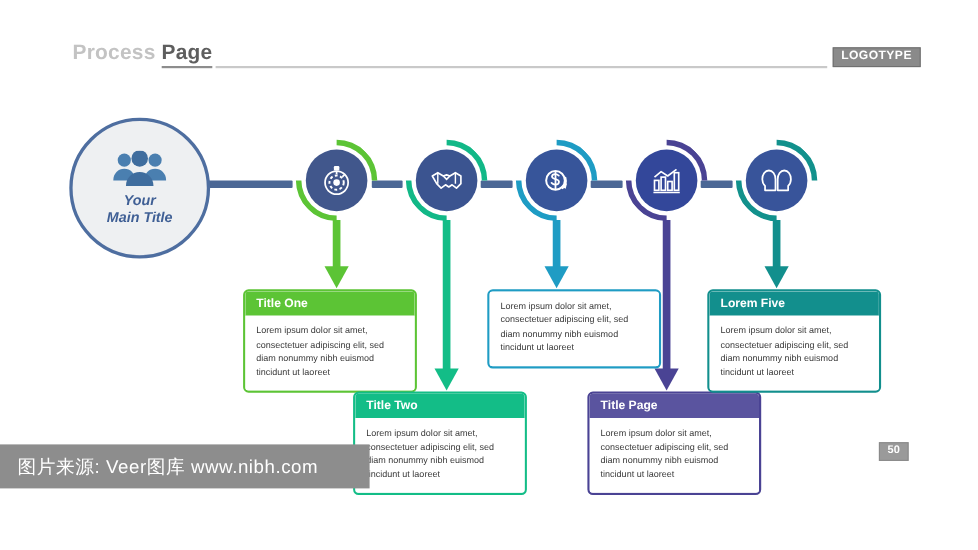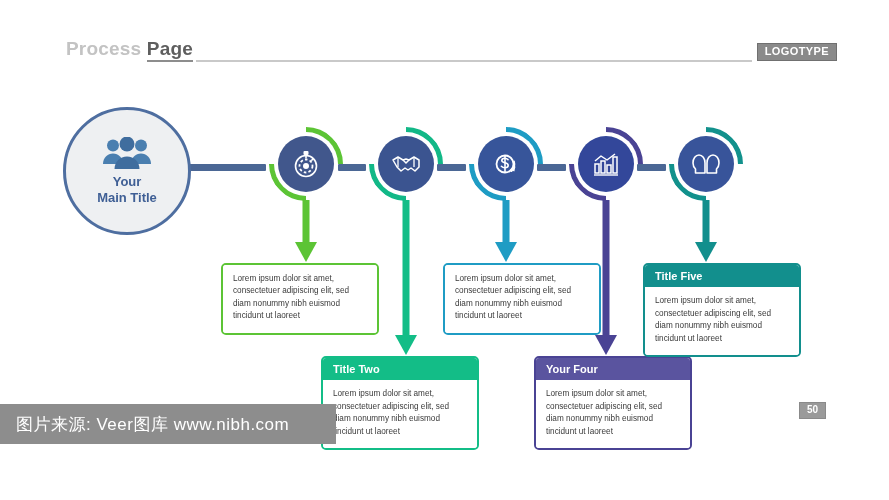--- a/index.html
+++ b/index.html
@@ -34,21 +34,21 @@
   }
 
   
   .main-circle{
     position:absolute;left:63px;top:107px;width:128px;height:128px;
     border-radius:50%;
     background:#eef0f2;
     border:3px solid #4e6ea0;
     box-sizing:border-box;
     display:flex;flex-direction:column;
-    align-items:center;justify-content:center;
+    align-items:center;justify-content:center;font-style:italic;
   }
   .main-circle .mc-icon{margin-bottom:3px;line-height:0;}
   .main-title{
     text-align:center;color:#3f5f95;
     font-size:13px;font-weight:bold;line-height:1.18;
   }
 
   
   .hbar{position:absolute;height:7px;background:#4b6795;border-radius:1px;}
 
@@ -224,38 +224,39 @@
     <div class="shaft" style="height:136px;background:#4a4394;"></div>
     <div class="head" style="border-top:20px solid #4a4394;"></div>
   </div>
 
   <div class="arrow" style="left:695px;top:200px;width:22px;height:62px;">
     <div class="shaft" style="height:44px;background:#128f8d;"></div>
     <div class="head" style="border-top:20px solid #128f8d;"></div>
   </div>
 
   <div class="card" style="left:221px;top:263px;border-color:#5cc435;">
+    <div class="card-head" style="background:#5cc435;">Title One</div>
     <div class="card-body">Lorem ipsum dolor sit amet, consectetuer adipiscing elit, sed diam nonummy nibh euismod tincidunt ut laoreet</div>
   </div>
 
   <div class="card" style="left:321px;top:356px;border-color:#13bd87;">
     <div class="card-head" style="background:#13bd87;">Title Two</div>
     <div class="card-body">Lorem ipsum dolor sit amet, consectetuer adipiscing elit, sed diam nonummy nibh euismod tincidunt ut laoreet</div>
   </div>
 
   <div class="card" style="left:443px;top:263px;border-color:#1f9cc4;">
     <div class="card-body">Lorem ipsum dolor sit amet, consectetuer adipiscing elit, sed diam nonummy nibh euismod tincidunt ut laoreet</div>
   </div>
 
   <div class="card" style="left:534px;top:356px;border-color:#4a4394;">
-    <div class="card-head" style="background:#5a549f;">Your Four</div>
+    <div class="card-head" style="background:#5a549f;">Title Page</div>
     <div class="card-body">Lorem ipsum dolor sit amet, consectetuer adipiscing elit, sed diam nonummy nibh euismod tincidunt ut laoreet</div>
   </div>
 
   <div class="card" style="left:643px;top:263px;border-color:#128f8d;">
-    <div class="card-head" style="background:#128f8d;">Title Five</div>
+    <div class="card-head" style="background:#128f8d;">Lorem Five</div>
     <div class="card-body">Lorem ipsum dolor sit amet, consectetuer adipiscing elit, sed diam nonummy nibh euismod tincidunt ut laoreet</div>
   </div>
 
   <div class="footer">图片来源: Veer图库 www.nibh.com</div>
   <div class="pagebadge">50</div>
 
 </div>
 
 </body></html>

